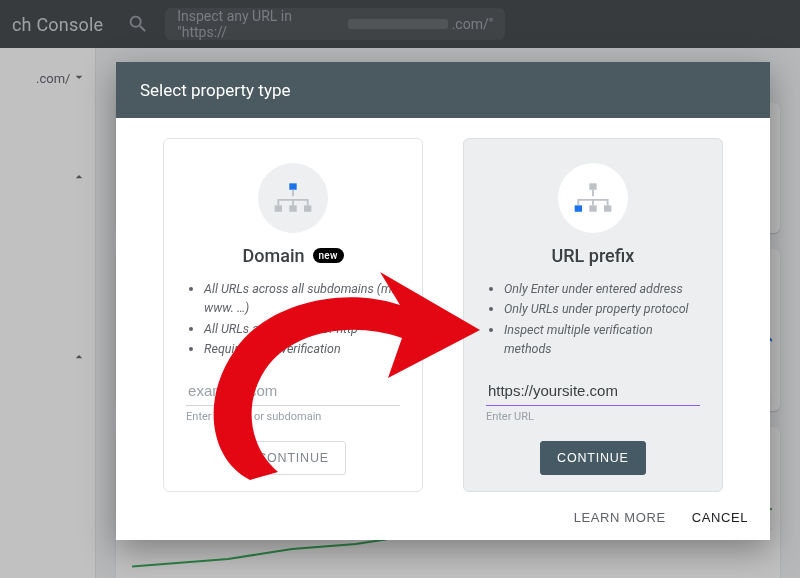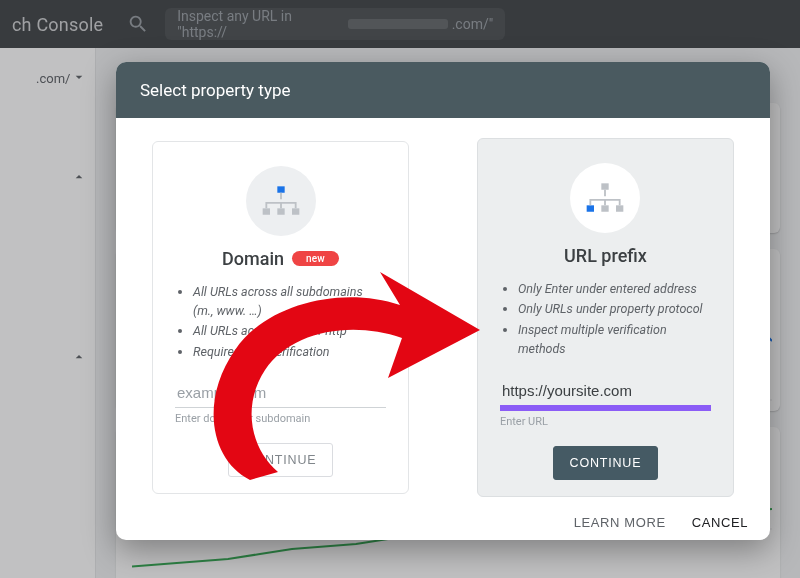--- a/index.html
+++ b/index.html
@@ -24,37 +24,37 @@
   .card .open-link { position:absolute; top:10px; right:12px; color:#1a73e8; font-size:12px; letter-spacing:1.2px; }
   .card.h130 { height:130px; }
   .card.h150 { height:162px; }
   .chart-svg { position:absolute; right:16px; left:16px; bottom:10px; height:100px; }
   .card .date { position:absolute; right:18px; top:54px; color:#80868b; font-size:12px; }
   .axis-line { stroke:#e3e5e7; stroke-width:1; }
   .series-line { fill:none; stroke-width:2; }
 
   
   .scrim { position:absolute; inset:0; background:rgba(32,33,36,.28); }
-  .dialog { position:absolute; left:116px; top:62px; right:30px; bottom:38px; background:#fff; border-radius:10px; box-shadow:0 10px 32px rgba(0,0,0,.35); overflow:hidden; display:flex; flex-direction:column; }
+  .dialog { position:absolute; left:116px; top:62px; right:30px; bottom:38px; background:#fff; border-radius:0; box-shadow:0 10px 32px rgba(0,0,0,.35); overflow:hidden; display:flex; flex-direction:column; }
   .dlg-header { background:#4a5a60; color:#fff; padding:18px 24px; font-size:17px; }
-  .dlg-body { flex:1; display:flex; align-items:center; justify-content:center; gap:28px; padding:20px 36px 8px; position:relative; }
+  .dlg-body { flex:1; display:flex; align-items:center; justify-content:center; gap:14px; padding:20px 36px 8px; position:relative; }
   .or-label { color:#5f6368; font-size:13px; align-self:center; }
 
   .opt-card { width:260px; min-height:326px; border:1px solid #e3e5e7; border-radius:6px; padding:24px 22px 16px; display:flex; flex-direction:column; align-items:center; }
   .opt-card.selected { background:#eceeef; border-color:#dcdfe1;align-items:center; }
   .ico-circle { width:70px; height:70px; border-radius:50%; background:#edeff1; display:flex; align-items:center; justify-content:center; margin-bottom:12px;}
   .opt-card.selected .ico-circle { background:#fff; }
   .opt-title { color:#3c4043; font-size:18px; font-weight:500; display:flex; align-items:center; gap:8px;}
-  .badge { background:#ef4444; color:#fff; font-size:10px; padding:2px 14px; border-radius:8px; letter-spacing:.2px;}
+  .badge { background:#000000; color:#fff; font-size:10px; padding:2px 6px; border-radius:8px; letter-spacing:.2px;}
   .bullets { margin:12px 0 10px; padding-left:18px; color:#5f6368; font-size:12.5px; line-height:1.55; align-self:stretch;}
   .bullets li { margin:1px 0;font-style:italic; }
   .field-wrap { align-self:stretch; margin-top:6px; }
   .text-input { width:100%; font-size:15px; padding:6px 2px; border:none; border-bottom:1px solid #cfd3d6; background:transparent; color:#3c4043; outline:none; }
   .text-input::placeholder { color:#9aa0a6; }
-  .opt-card.selected .text-input { border-bottom:6px solid #8b5cf6; }
+  .opt-card.selected .text-input { border-bottom:1px solid #8b5cf6; }
   .helper { color:#9aa0a6; font-size:11px; margin-top:4px; }
   .btn { margin-top:18px; padding:9px 16px; font-size:12.5px; letter-spacing:.8px; border-radius:3px; border:1px solid #dadce0; background:#fff; color:#80868b; cursor:pointer; }
   .btn.primary { background:#455a64; color:#fff; border-color:#455a64; }
 
   .dlg-footer { display:flex; justify-content:flex-end; align-items:center; gap:26px; padding:10px 22px 16px;margin-left:28px; }
   .dlg-footer .link-btn { background:none; border:none; color:#5f6368; font-size:13px; letter-spacing:.6px; cursor:pointer; }
   .dlg-footer .link-btn.strong { color:#202124; font-weight:500;}
 
   
   .annotation { position:absolute; left:180px; top:250px; width:320px; height:240px; pointer-events:none; }

